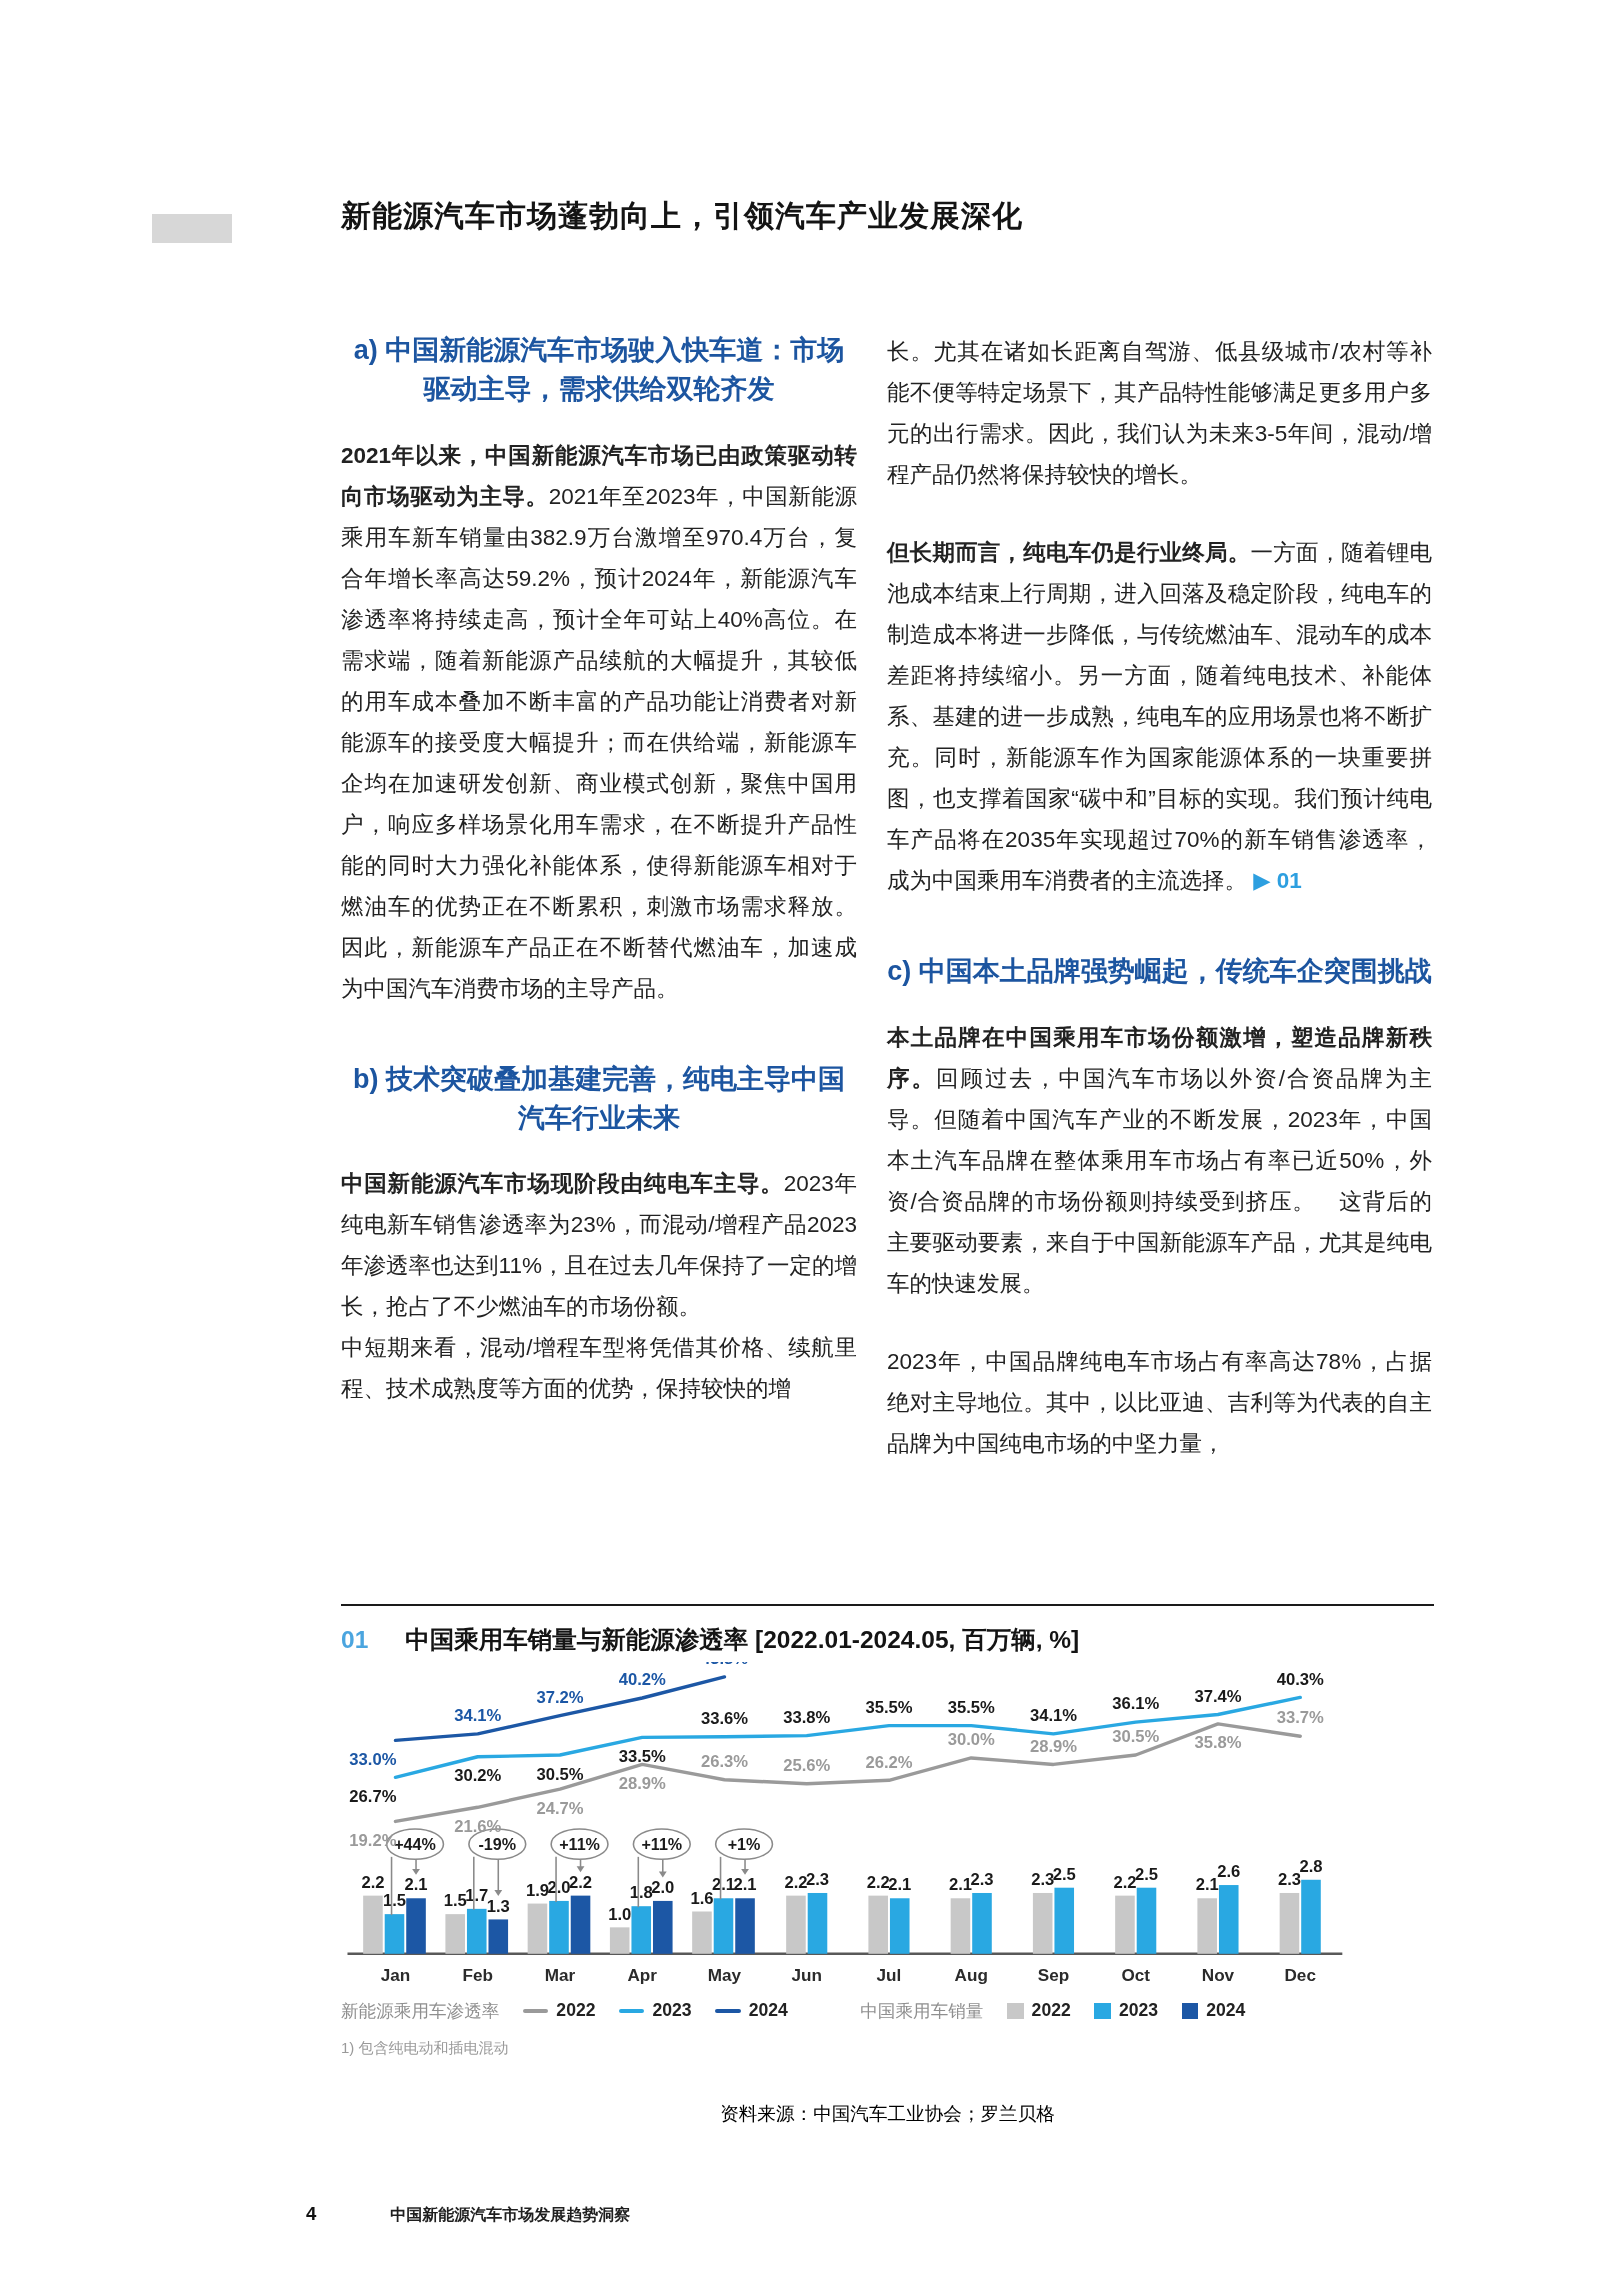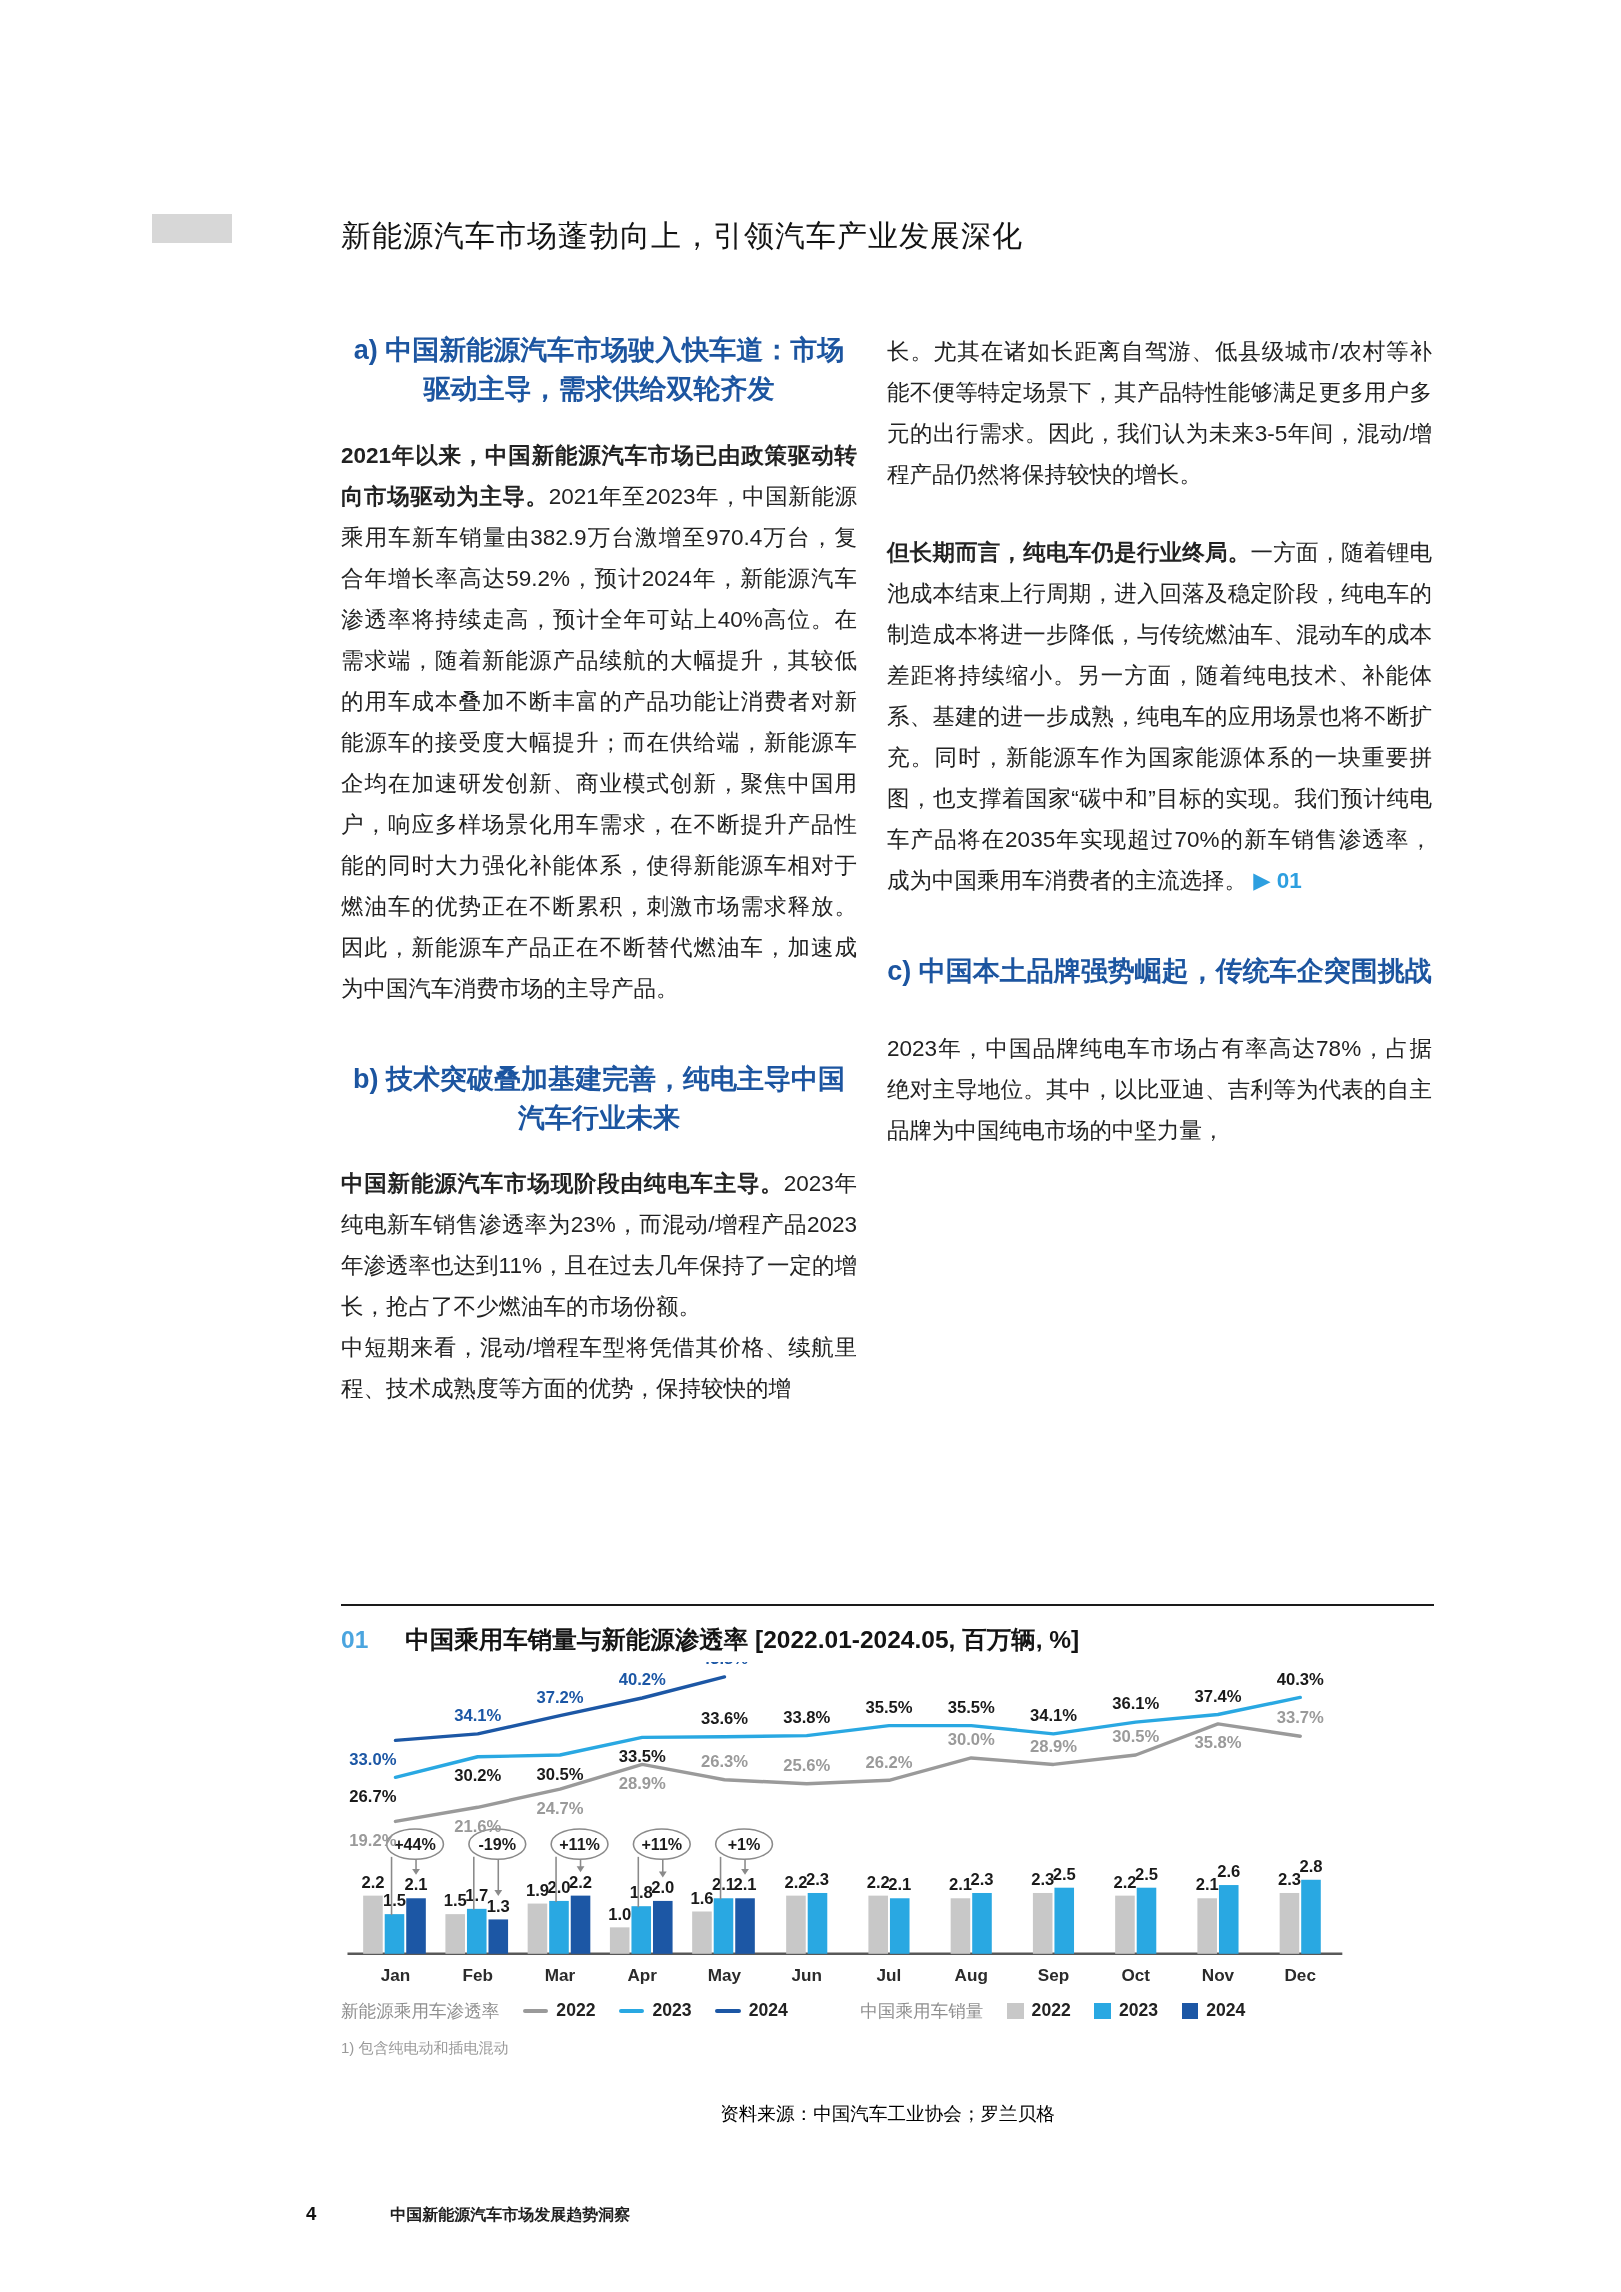--- a/index.html
+++ b/index.html
@@ -1,18 +1,18 @@
 <!DOCTYPE html>
 <html><head>
 <meta charset="utf-8">
 <style>
   html,body{margin:0;padding:0;background:#ffffff;width:1621px;height:2293px;}
   body{position:relative;font-family:"Liberation Sans","DejaVu Sans",sans-serif;color:#1a1a1a;}
   .deco-rect{position:absolute;left:152px;top:214px;width:80px;height:29px;background:#d7d7d7;}
-  .doc-title{position:absolute;left:341px;top:216px;font-size:30px;font-weight:normal;color:#141414;letter-spacing:1px;}
+  .doc-title{position:absolute;left:341px;top:196px;font-size:30px;font-weight:bold;color:#141414;letter-spacing:1px;}
   .col{position:absolute;top:331px;font-size:22.5px;line-height:41px;text-align:justify;color:#222;}
   .col-left{left:341px;width:516px;}
   .col-right{left:887px;width:545px;}
   h3.sec{font-size:27px;line-height:39px;color:#1c55a0;font-weight:bold;margin:0 0 25.5px 0;text-align:center;}
   h3.sec.later{margin-top:51px;}
   p{margin:0;}
   .lead{font-weight:bold;}
   .gap-before{margin-top:37px;}
   .figref{color:#2d9fe0;font-weight:bold;white-space:nowrap;}
   .chart-rule{position:absolute;left:341px;top:1604px;width:1093px;height:2px;background:#1a1a1a;}
@@ -51,20 +51,21 @@
   <p><span class="lead">中国新能源汽车市场现阶段由纯电车主导。</span><span>2023年纯电新车销售渗透率为23%，而混动/增程产品2023年渗透率也达到11%，且在过去几年保持了一定的增长，抢占了不少燃油车的市场份额。</span></p>
   <p>中短期来看，混动/增程车型将凭借其价格、续航里程、技术成熟度等方面的优势，保持较快的增</p>
 </div>
 
 <div class="col col-right">
   <p>长。尤其在诸如长距离自驾游、低县级城市/农村等补能不便等特定场景下，其产品特性能够满足更多用户多元的出行需求。因此，我们认为未来3-5年间，混动/增程产品仍然将保持较快的增长。</p>
 
   <p class="gap-before"><span class="lead">但长期而言，纯电车仍是行业终局。</span><span>一方面，随着锂电池成本结束上行周期，进入回落及稳定阶段，纯电车的制造成本将进一步降低，与传统燃油车、混动车的成本差距将持续缩小。另一方面，随着纯电技术、补能体系、基建的进一步成熟，纯电车的应用场景也将不断扩充。同时，新能源车作为国家能源体系的一块重要拼图，也支撑着国家“碳中和”目标的实现。我们预计纯电车产品将在2035年实现超过70%的新车销售渗透率，成为中国乘用车消费者的主流选择。</span> <span class="figref">▶ 01</span></p>
 
   <h3 class="sec later">c) 中国本土品牌强势崛起，传统车企突围挑战</h3>
+  <p><span class="lead">本土品牌在中国乘用车市场份额激增，塑造品牌新秩序。</span><span>回顾过去，中国汽车市场以外资/合资品牌为主导。但随着中国汽车产业的不断发展，2023年，中国本土汽车品牌在整体乘用车市场占有率已近50%，外资/合资品牌的市场份额则持续受到挤压。　这背后的主要驱动要素，来自于中国新能源车产品，尤其是纯电车的快速发展。</span></p>
   <p class="gap-before">2023年，中国品牌纯电车市场占有率高达78%，占据绝对主导地位。其中，以比亚迪、吉利等为代表的自主品牌为中国纯电市场的中坚力量，</p>
 </div>
 
 <div class="chart-rule"></div>
 
 <div class="chart-head">
   <span class="chart-num">01</span>
   <span class="chart-title">中国乘用车销量与新能源渗透率 [2022.01-2024.05, 百万辆, %]</span>
 </div>
 

